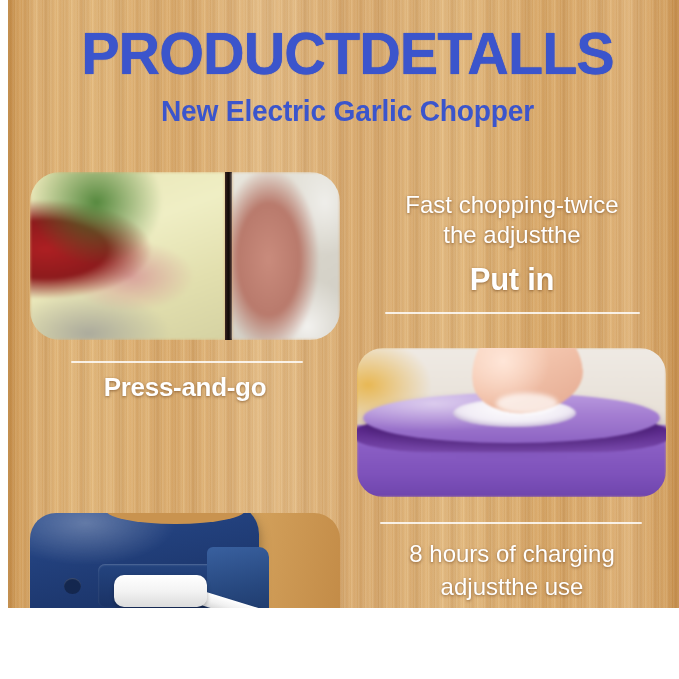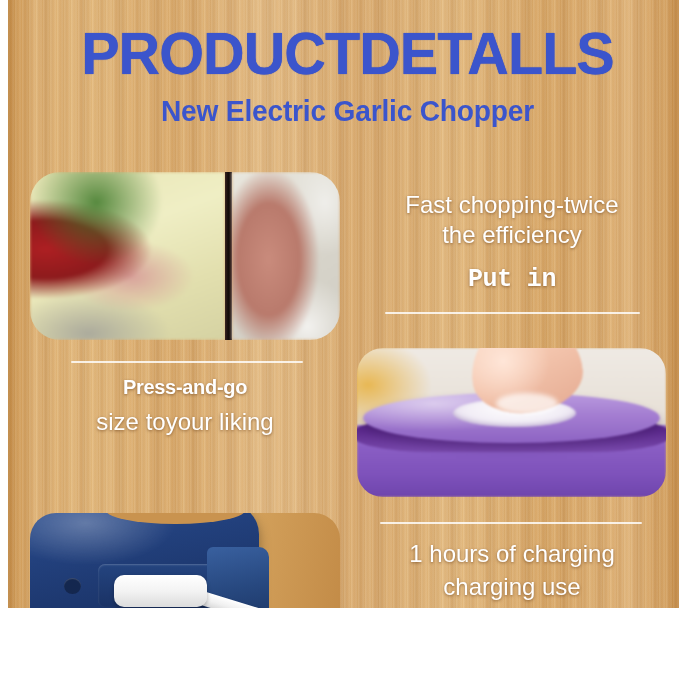--- a/index.html
+++ b/index.html
@@ -132,22 +132,22 @@
     border-radius:6px;
     background:linear-gradient(180deg,#ffffff 0%,#f0f0f0 55%,#d8d8d8 100%);
     transform:rotate(17deg);transform-origin:0 50%;
     box-shadow:0 2px 4px rgba(0,0,0,0.25);}
   .p3 .blurwrap{position:absolute;inset:0;filter:blur(0.7px);}
 
   
   .tx{position:absolute;text-align:center;color:#ffffff;
       text-shadow:0 1px 3px rgba(80,40,10,0.55);}
   .tx .lite{font-size:24px;line-height:30px;font-weight:normal;}
-  .tx .heavy{font-size:20px;line-height:34px;font-weight:bold;letter-spacing:-0.3px;}
-  .tx .heavy.big{font-size:25px;line-height:36px;font-family:Liberation Mono, monospace;}
+  .tx .heavy{font-size:26px;line-height:34px;font-weight:bold;letter-spacing:-0.3px;}
+  .tx .heavy.big{font-size:31px;line-height:36px;}
 
   #blk-fast{left:349px;top:190px;width:310px;}
   #blk-fast .heavy{margin-top:12px;}
 
   #blk-press{left:22px;top:370px;width:310px;}
   #blk-press .lite{margin-top:3px;}
 
   #blk-hold{left:349px;top:536px;width:310px;}
   #blk-hold .lite{margin-top:3px;}
 
@@ -167,30 +167,29 @@
   <div class="subtitle">New Electric Garlic Chopper</div>
 
   <div class="photo p1">
     <div class="half left"></div>
     <div class="bar"></div>
     <div class="half right"></div>
   </div>
 
   <div class="tx" id="blk-fast">
     <div class="lite">Fast chopping-twice</div>
-    <div class="lite">the efficiency</div>
+    <div class="lite">the adjustthe</div>
     <div class="heavy big">Put in</div>
   </div>
 
   <div class="divider" id="div-right-1"></div>
   <div class="divider" id="div-left-1"></div>
 
   <div class="tx" id="blk-press">
     <div class="heavy">Press-and-go</div>
-    <div class="lite">size toyour liking</div>
   </div>
 
   <div class="photo p2">
     <div class="blurwrap">
       <div class="bg2"></div>
       <div class="glow"></div>
       <div class="body"></div>
       <div class="rim"></div>
       <div class="lid"></div>
       <div class="btn"></div>
@@ -208,17 +207,17 @@
       <div class="topcut"></div>
       <div class="port"></div>
       <div class="dot"></div>
       <div class="clip"></div>
       <div class="cable"></div>
       <div class="plug"></div>
     </div>
   </div>
 
   <div class="tx" id="blk-hold">
-    <div class="lite">1 hours of charging</div>
-    <div class="lite">charging use</div>
+    <div class="lite">8 hours of charging</div>
+    <div class="lite">adjustthe use</div>
   </div>
 
 </div>
 
 </body></html>

